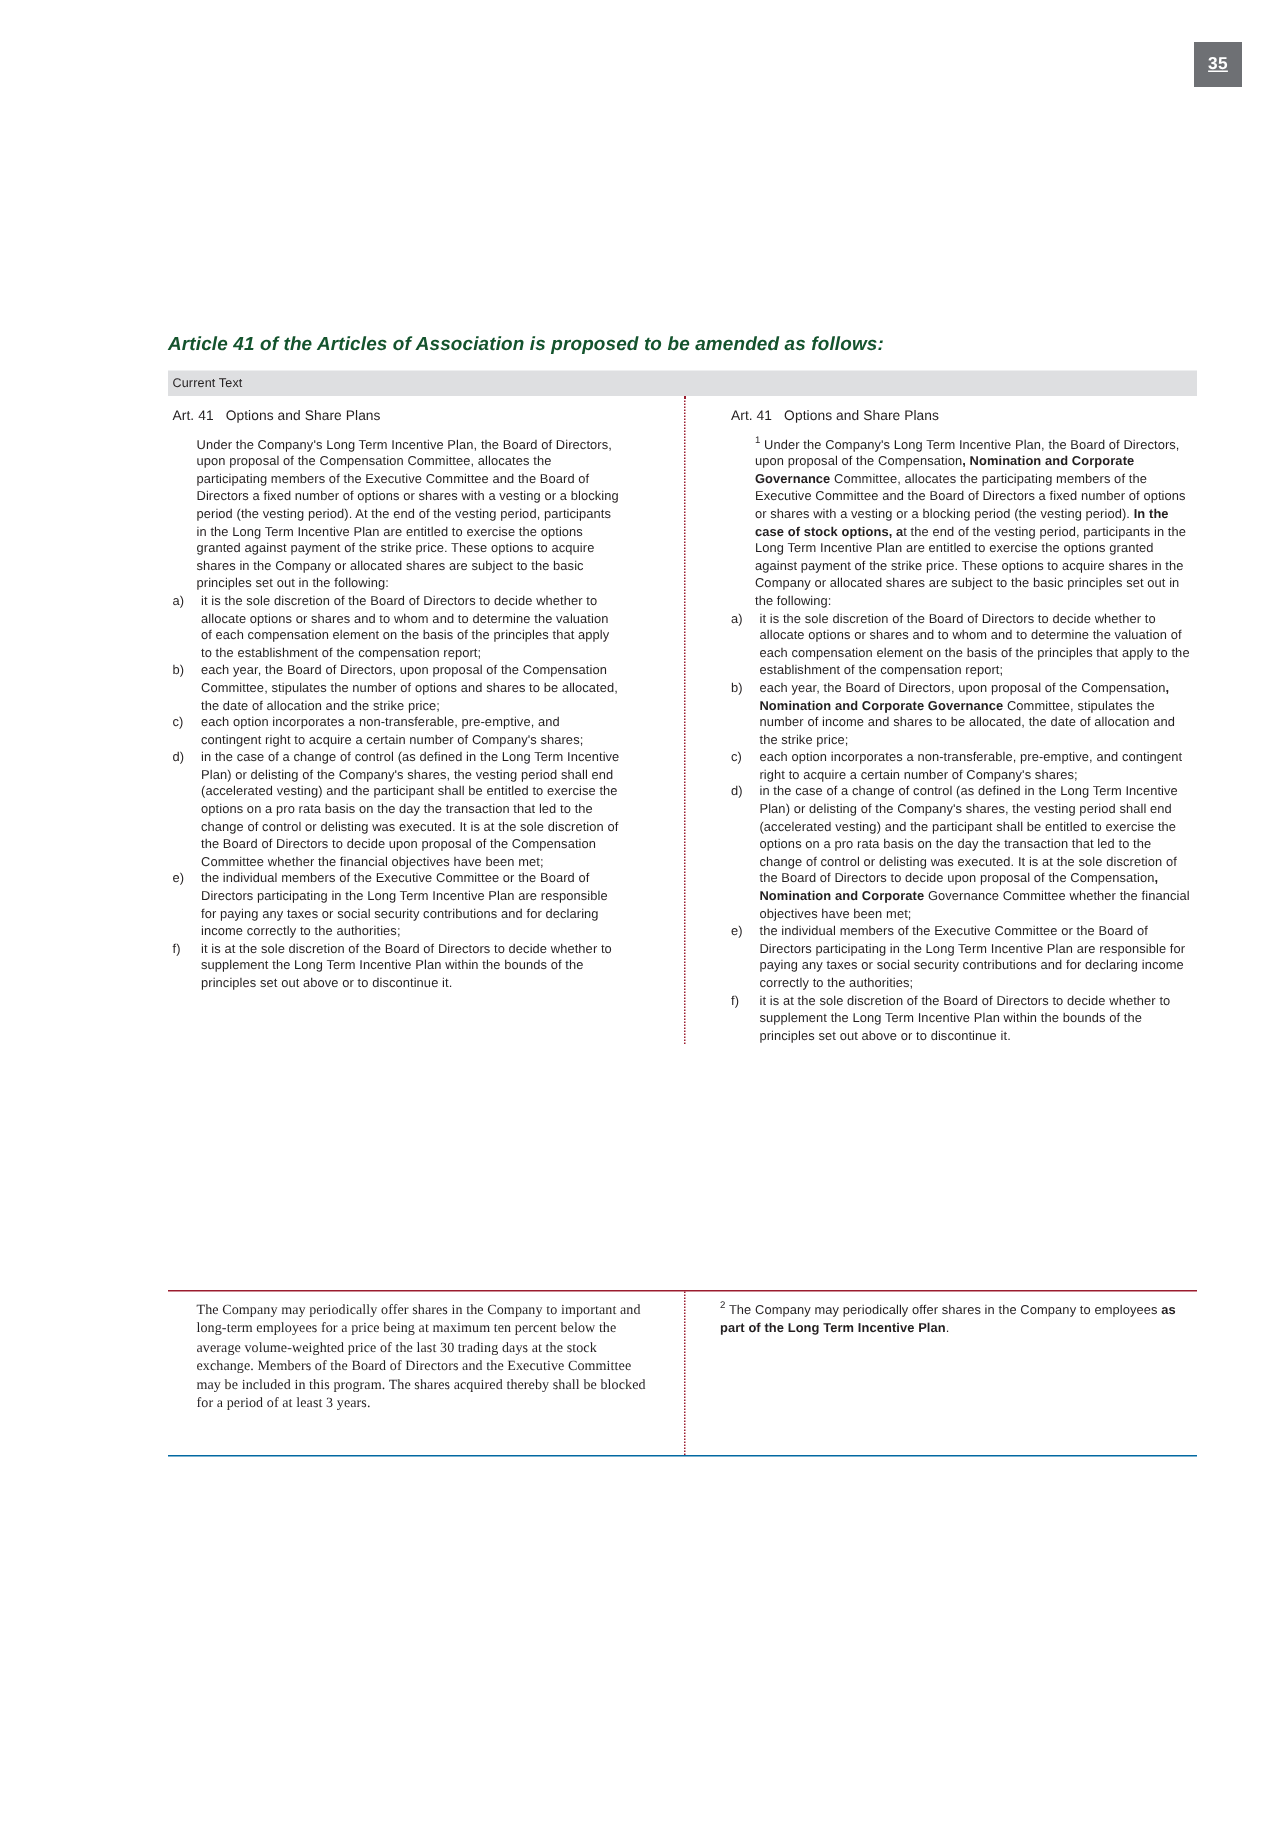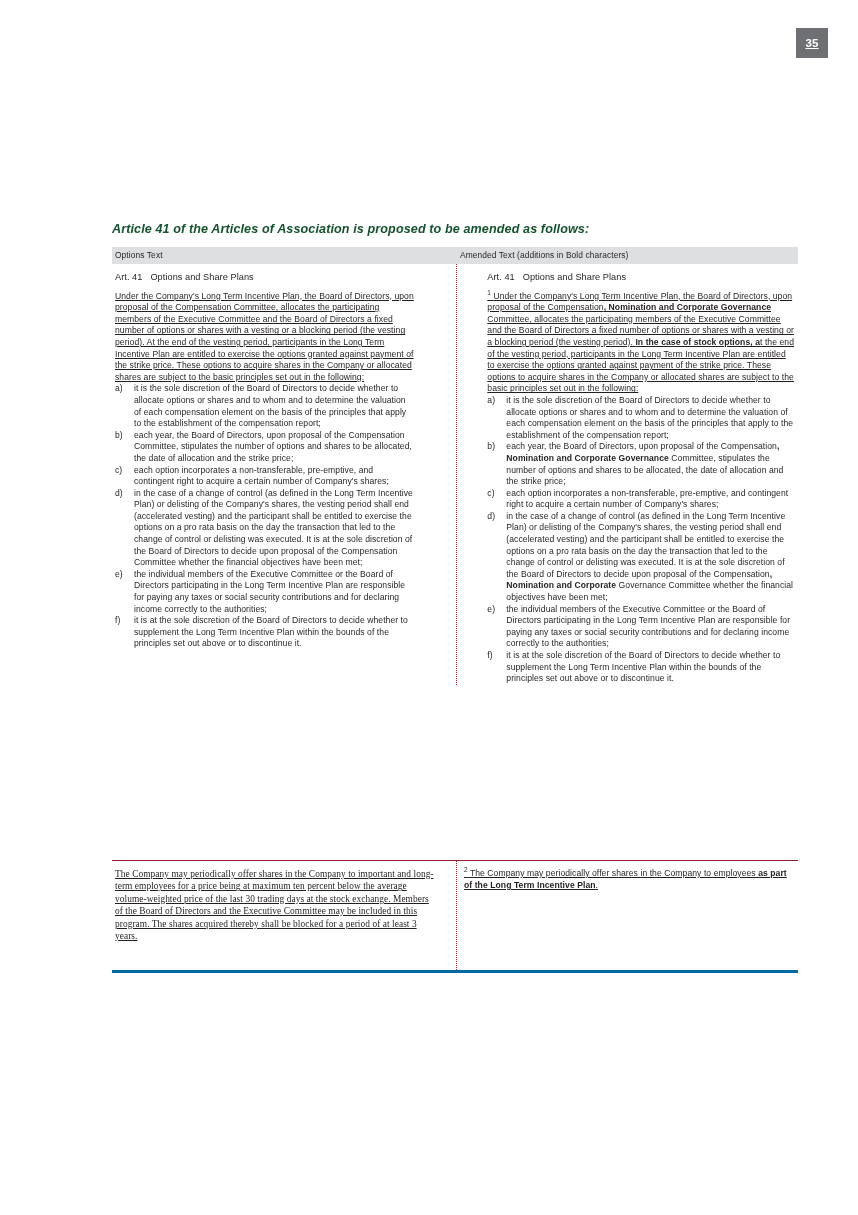--- a/index.html
+++ b/index.html
@@ -133,23 +133,22 @@
   .sect-title {
     font-size: 9.2px;
     font-weight: normal;
     margin: 0 0 7px 0;
     letter-spacing: 0.05px;
   }
   .sect-title .artnum { }
   .sect-title .tname { padding-left: 8px; }
 
   p.para {
-    margin: 0 0 0 0;
+    margin: 0 0 0 16px;
     text-align: left;
-    text-decoration: underline;
   }
   .b { font-weight: bold; text-align: center; }
   sup.fn {
     font-size: 6.4px;
     vertical-align: super;
     line-height: 0;
   }
 
   ol.alpha {
     list-style: none;
@@ -168,21 +167,21 @@
     width: 16px;
   }
 
   
   .row2 {
     position: absolute;
     left: 112px;
     top: 860px;
     width: 686px;
     border-top: 1px solid #9b1c2e;
-    border-bottom: 3px solid #0369a1;
+    border-bottom: 1px solid #0369a1;
     height: 109px;
     display: flex;
   }
   .row2 .col.left {
     width: 342px;
     padding: 7px 17px 0 3px;
   }
   .row2 .col.right {
     width: 344px;
     padding: 7px 3px 0 10px;
@@ -206,22 +205,21 @@
 <div class="page">
 
   <div class="header">
     <div class="page-num-box">35</div>
   </div>
 
   <div class="article-heading">Article 41 of the Articles of Association is proposed to be amended as follows:</div>
 
   <div class="table">
     <div class="thead">
-      <div class="th left">Options Text</div>
-      <div class="th right">Amended Text (additions in Bold characters)</div>
+      <div class="th left">Current Text</div>
     </div>
     <div class="tbody">
       <div class="divider"></div>
 
       <div class="col left">
         <div class="sect-title">
           <span class="artnum">Art. 41</span><span class="tname">Options and Share Plans</span>
         </div>
         <p class="para">Under the Company's Long Term Incentive Plan, the Board of Directors, upon proposal of the Compensation Committee, allocates the participating members of the Executive Committee and the Board of Directors a fixed number of options or shares with a vesting or a blocking period (the vesting period). At the end of the vesting period, participants in the Long Term Incentive Plan are entitled to exercise the options granted against payment of the strike price. These options to acquire shares in the Company or allocated shares are subject to the basic principles set out in the following:</p>
         <ol class="alpha">
@@ -257,21 +255,21 @@
           <span class="artnum">Art. 41</span><span class="tname">Options and Share Plans</span>
         </div>
         <p class="para"><sup class="fn">1</sup> <span>Under the Company's Long Term Incentive Plan, the Board of Directors, upon proposal of the Compensation</span><span class="b">, Nomination and Corporate Governance</span><span> Committee, allocates the participating members of the Executive Committee and the Board of Directors a fixed number of options or shares with a vesting or a blocking period (the vesting period). </span><span class="b">In the case of stock options, a</span><span>t the end of the vesting period, participants in the Long Term Incentive Plan are entitled to exercise the options granted against payment of the strike price. These options to acquire shares in the Company or allocated shares are subject to the basic principles set out in the following:</span></p>
         <ol class="alpha">
           <li>
             <span class="mk">a)</span>
             <span>it is the sole discretion of the Board of Directors to decide whether to allocate options or shares and to whom and to determine the valuation of each compensation element on the basis of the principles that apply to the establishment of the compensation report;</span><span class="b"></span><span></span>
           </li>
           <li>
             <span class="mk">b)</span>
-            <span>each year, the Board of Directors, upon proposal of the Compensation</span><span class="b">, Nomination and Corporate Governance</span><span> Committee, stipulates the number of options and shares to be allocated, the date of allocation and the strike price;</span>
+            <span>each year, the Board of Directors, upon proposal of the Compensation</span><span class="b">, Nomination and Corporate Governance</span><span> Committee, stipulates the number of income and shares to be allocated, the date of allocation and the strike price;</span>
           </li>
           <li>
             <span class="mk">c)</span>
             <span>each option incorporates a non-transferable, pre-emptive, and contingent right to acquire a certain number of Company's shares;</span><span class="b"></span><span></span>
           </li>
           <li>
             <span class="mk">d)</span>
             <span>in the case of a change of control (as defined in the Long Term Incentive Plan) or delisting of the Company's shares, the vesting period shall end (accelerated vesting) and the participant shall be entitled to exercise the options on a pro rata basis on the day the transaction that led to the change of control or delisting was executed. It is at the sole discretion of the Board of Directors to decide upon proposal of the Compensation</span><span class="b">, Nomination and Corporate</span><span> Governance Committee whether the financial objectives have been met;</span>
           </li>
           <li>

